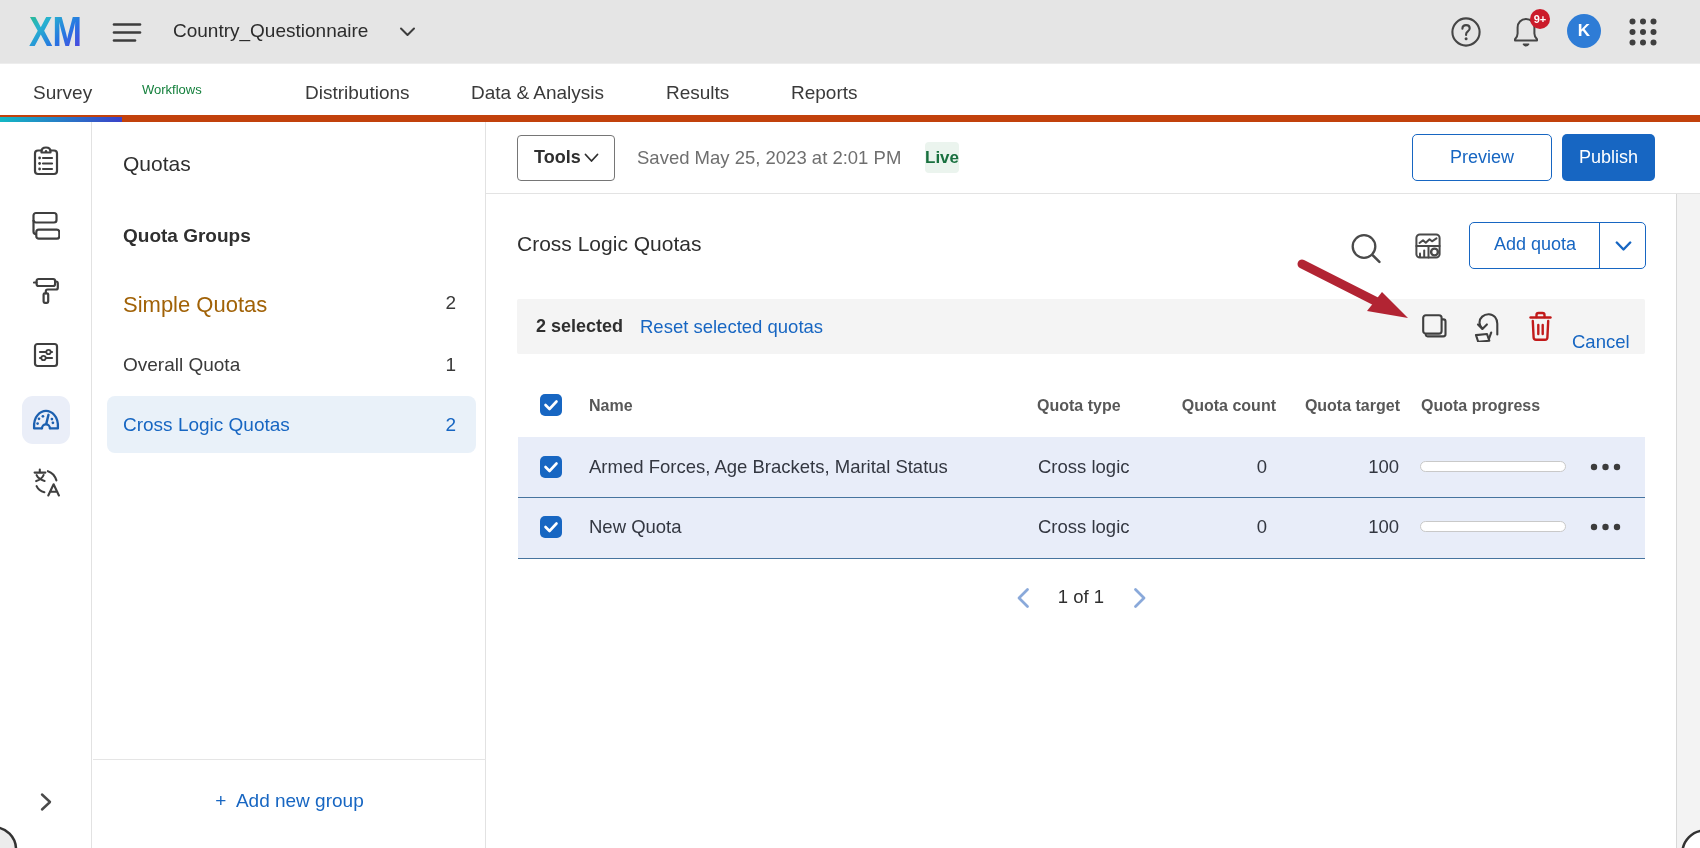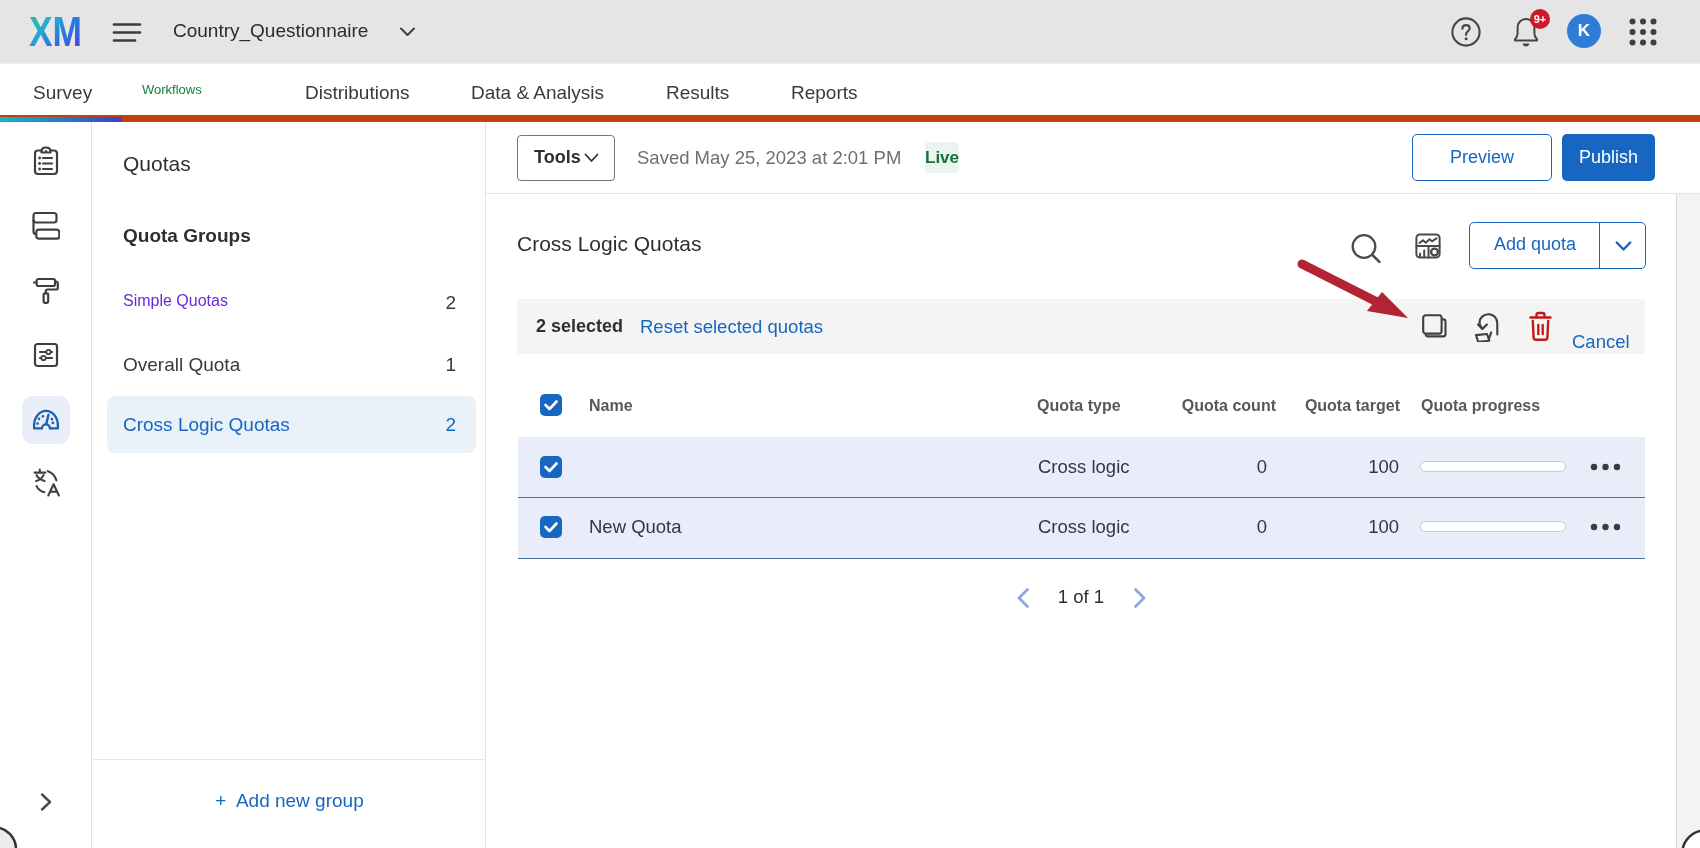--- a/index.html
+++ b/index.html
@@ -144,21 +144,21 @@
     </svg>
 
     <svg class="abs" style="left:38px;top:670px;" width="16" height="20" viewBox="0 0 16 20">
       <path d="M4 2.5 L12 10 L4 17.5" fill="none" stroke="#4a4a4a" stroke-width="2.4" stroke-linecap="round" stroke-linejoin="round"></path>
     </svg>
   </div>
 
   <div class="abs" style="left:93px;top:122px;width:393px;height:726px;background:#fff;border-right:1px solid #e2e2e2;">
     <div class="abs" style="left:30px;top:30px;font-size:21px;color:#2f2f2f;">Quotas</div>
     <div class="abs" style="left:30px;top:103px;font-size:19px;font-weight:bold;color:#2f2f2f;">Quota Groups</div>
-    <div class="abs" style="left:30px;top:170px;font-size:16px;color:#6d28d9;text-align:right;">Simple Quotas</div>
+    <div class="abs" style="left:30px;top:170px;font-size:22px;color:#a16207;text-align:right;">Simple Quotas</div>
     <div class="abs" style="left:313px;top:170px;width:50px;text-align:right;font-size:19px;color:#3a3a3a;">2</div>
     <div class="abs" style="left:30px;top:232px;font-size:19px;color:#3a3a3a;">Overall Quota</div>
     <div class="abs" style="left:313px;top:232px;width:50px;text-align:right;font-size:19px;color:#3a3a3a;">1</div>
     <div class="abs" style="left:14px;top:274px;width:369px;height:57px;background:#e9f1f9;border-radius:8px;"></div>
     <div class="abs" style="left:30px;top:292px;font-size:19px;color:#1766c2;">Cross Logic Quotas</div>
     <div class="abs" style="left:313px;top:292px;width:50px;text-align:right;font-size:19px;color:#1766c2;">2</div>
     <div class="abs" style="left:0;top:637px;width:393px;height:1px;background:#e5e5e5;"></div>
     <div class="abs" style="left:0;top:668px;width:393px;text-align:center;font-size:19px;color:#1766c2;">+&nbsp; Add new group</div>
   </div>
 
@@ -250,20 +250,21 @@
     <div class="abs" style="left:640px;top:203px;width:150px;text-align:right;font-size:16px;font-weight:bold;color:#585858;">Quota count</div>
     <div class="abs" style="left:764px;top:203px;width:150px;text-align:right;font-size:16px;font-weight:bold;color:#585858;">Quota target</div>
     <div class="abs" style="left:935px;top:203px;font-size:16px;font-weight:bold;color:#585858;">Quota progress</div>
 
     <div class="abs" style="left:32px;top:243px;width:1127px;height:61px;background:#e8edf9;border-bottom:1.5px solid #46749f;">
       <div class="abs" style="left:22px;top:19px;width:22px;height:22px;background:#1766c2;border-radius:5px;">
         <svg width="22" height="22" viewBox="0 0 22 22">
             <path d="M5.5 11 L9.5 15 L16.5 7.5" fill="none" stroke="#fff" stroke-width="2.6" stroke-linecap="round" stroke-linejoin="round"></path>
           </svg>
       </div>
+      <div class="abs" style="left:71px;top:19px;font-size:18.5px;color:#333741;">Armed Forces, Age Brackets, Marital Status</div>
       <div class="abs" style="left:520px;top:19px;font-size:18.5px;color:#333741;">Cross logic</div>
       <div class="abs" style="left:609px;top:19px;width:140px;text-align:right;font-size:18.5px;color:#333741;">0</div>
       <div class="abs" style="left:731px;top:19px;width:150px;text-align:right;font-size:18.5px;color:#333741;">100</div>
       <div class="abs" style="left:902px;top:24px;width:146px;height:11px;background:#fff;border:1px solid #c9c9c9;border-radius:6px;"></div>
       <svg class="abs" style="left:1072px;top:25px;" width="32" height="10" viewBox="0 0 32 10">
           <g fill="#3c3c3c">
             <circle cx="4" cy="5" r="3.2"></circle>
             <circle cx="15.5" cy="5" r="3.2"></circle>
             <circle cx="27" cy="5" r="3.2"></circle>
           </g>

